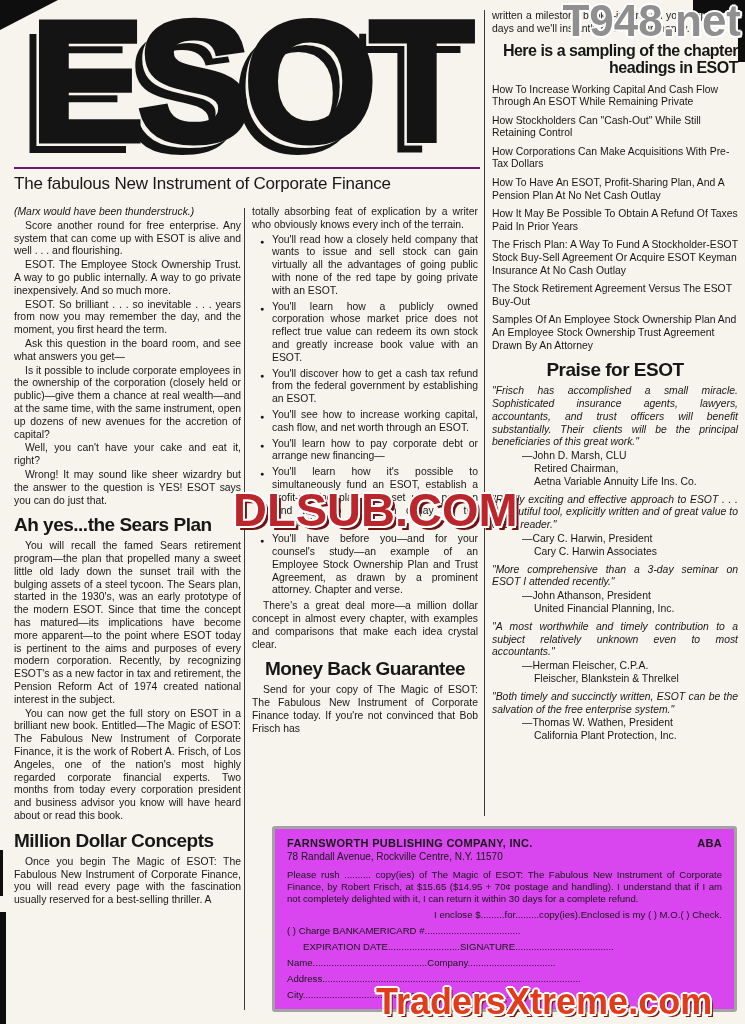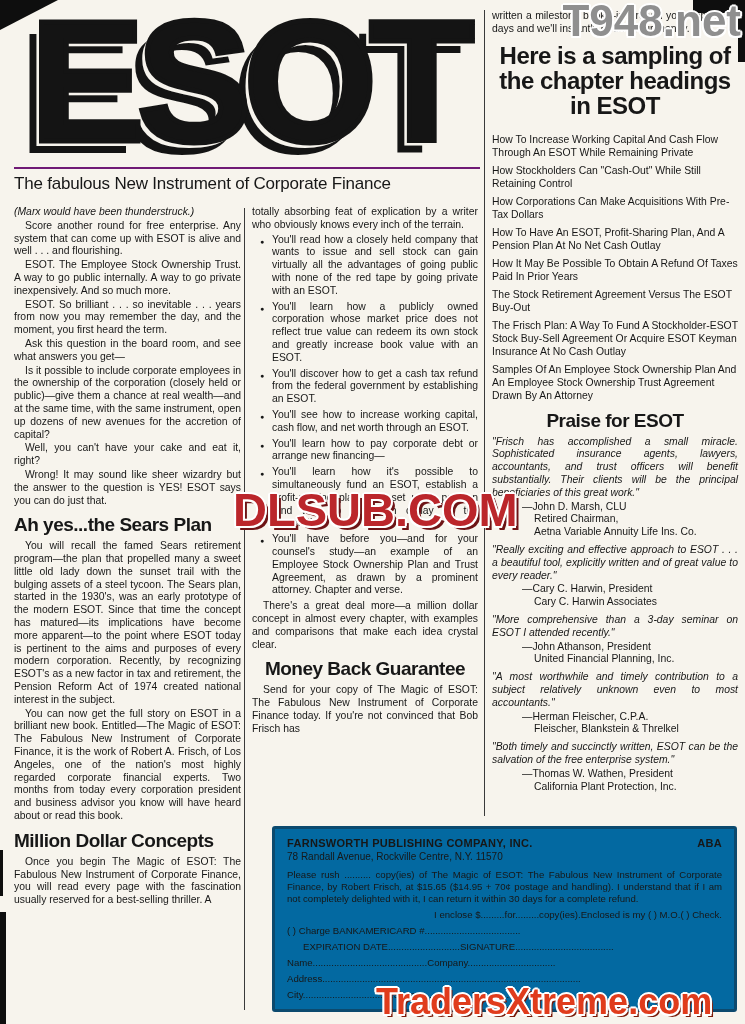--- a/index.html
+++ b/index.html
@@ -32,36 +32,36 @@
   .col1 { left:14px;  top:206px; width:227px; }
   .col2 { left:252px; top:206px; width:226px; }
   .col3 { left:492px; top:10px;  width:246px; }
 
   p.body { margin-bottom:1px; }
   p.ind { text-indent:11px; }
   .italic { font-style:italic; }
 
   h2.section { margin:8px 0 5px; font-size:19px; font-weight:bold; letter-spacing:-0.5px; line-height:1.05; }
   .center { text-align:center; }
-  h2.sampling { margin:7px 0 15px; font-size:24px; font-weight:bold; letter-spacing:-0.5px; line-height:1.06; text-align:center; }
+  h2.sampling { margin:7px 0 7px; font-size:16px; font-weight:bold; letter-spacing:-0.5px; line-height:1.06; text-align:right; }
 
   ul.bullets { list-style:none; margin:2px 0 2px; padding-left:7px; }
   ul.bullets li { position:relative; padding-left:13px; margin-bottom:3px; text-align:justify; }
   ul.bullets li::before { content:"●"; position:absolute; left:1px; top:2px; font-size:7px; }
 
   .chapter { text-align:left; margin-bottom:5.5px; }
 
   .quote-block { margin-top:3px; }
   .quote { font-style:italic; text-align:justify; margin-bottom:1px; }
   .attrib { margin:1px 0 5px 30px; text-align:left; }
   .attrib div + div { margin-left:12px; }
 
   
   .order-form { position:absolute; left:272px; top:826px; width:465px; height:186px;
-                border:3px solid #0c4a6e; border-radius:3px; background:#0369a1;
+                border:3px solid #a3a3a3; border-radius:3px; background:#d946ef;
                 padding:8px 12px 6px; font-size:9.6px; line-height:12px; }
   .form-head { display:flex; justify-content:space-between; font-size:11px; font-weight:bold; letter-spacing:0.3px; }
   .form-street { margin-top:2px; font-size:10px; }
   .form-body { margin-top:6px; text-align:justify; }
   .form-line { margin-top:4px; white-space:nowrap; overflow:hidden; }
   .flexline { display:flex; justify-content:flex-end; }
   .form-indent { margin-left:16px; }
   .form-center { text-align:center; margin-top:2px; }
 
   
@@ -130,22 +130,22 @@
   </section>
 
   <section class="col col3">
     <p class="body">written a milestone book—just return your copy in 30 days and we'll instantly refund your money.</p>
     <h2 class="sampling">Here is a sampling of the chapter headings in ESOT</h2>
     <p class="chapter">How To Increase Working Capital And Cash Flow Through An ESOT While Remaining Private</p>
     <p class="chapter">How Stockholders Can "Cash-Out" While Still Retaining Control</p>
     <p class="chapter">How Corporations Can Make Acquisitions With Pre-Tax Dollars</p>
     <p class="chapter">How To Have An ESOT, Profit-Sharing Plan, And A Pension Plan At No Net Cash Outlay</p>
     <p class="chapter">How It May Be Possible To Obtain A Refund Of Taxes Paid In Prior Years</p>
+    <p class="chapter">The Frisch Plan: A Way To Fund A Stockholder-ESOT Stock Buy-Sell Agreement Or Acquire ESOT Keyman Insurance At No Cash Outlay</p>
     <p class="chapter">The Stock Retirement Agreement Versus The ESOT Buy-Out</p>
-    <p class="chapter">The Frisch Plan: A Way To Fund A Stockholder-ESOT Stock Buy-Sell Agreement Or Acquire ESOT Keyman Insurance At No Cash Outlay</p>
     <p class="chapter">Samples Of An Employee Stock Ownership Plan And An Employee Stock Ownership Trust Agreement Drawn By An Attorney</p>
     <h2 class="section center">Praise for ESOT</h2>
 
     <div class="quote-block">
       <p class="quote">"Frisch has accomplished a small miracle. Sophisticated insurance agents, lawyers, accountants, and trust officers will benefit substantially. Their clients will be the principal beneficiaries of this great work."</p>
       <div class="attrib">
         <div>—John D. Marsh, CLU</div>
         <div>Retired Chairman,</div>
         <div>Aetna Variable Annuity Life Ins. Co.</div>
       </div>

